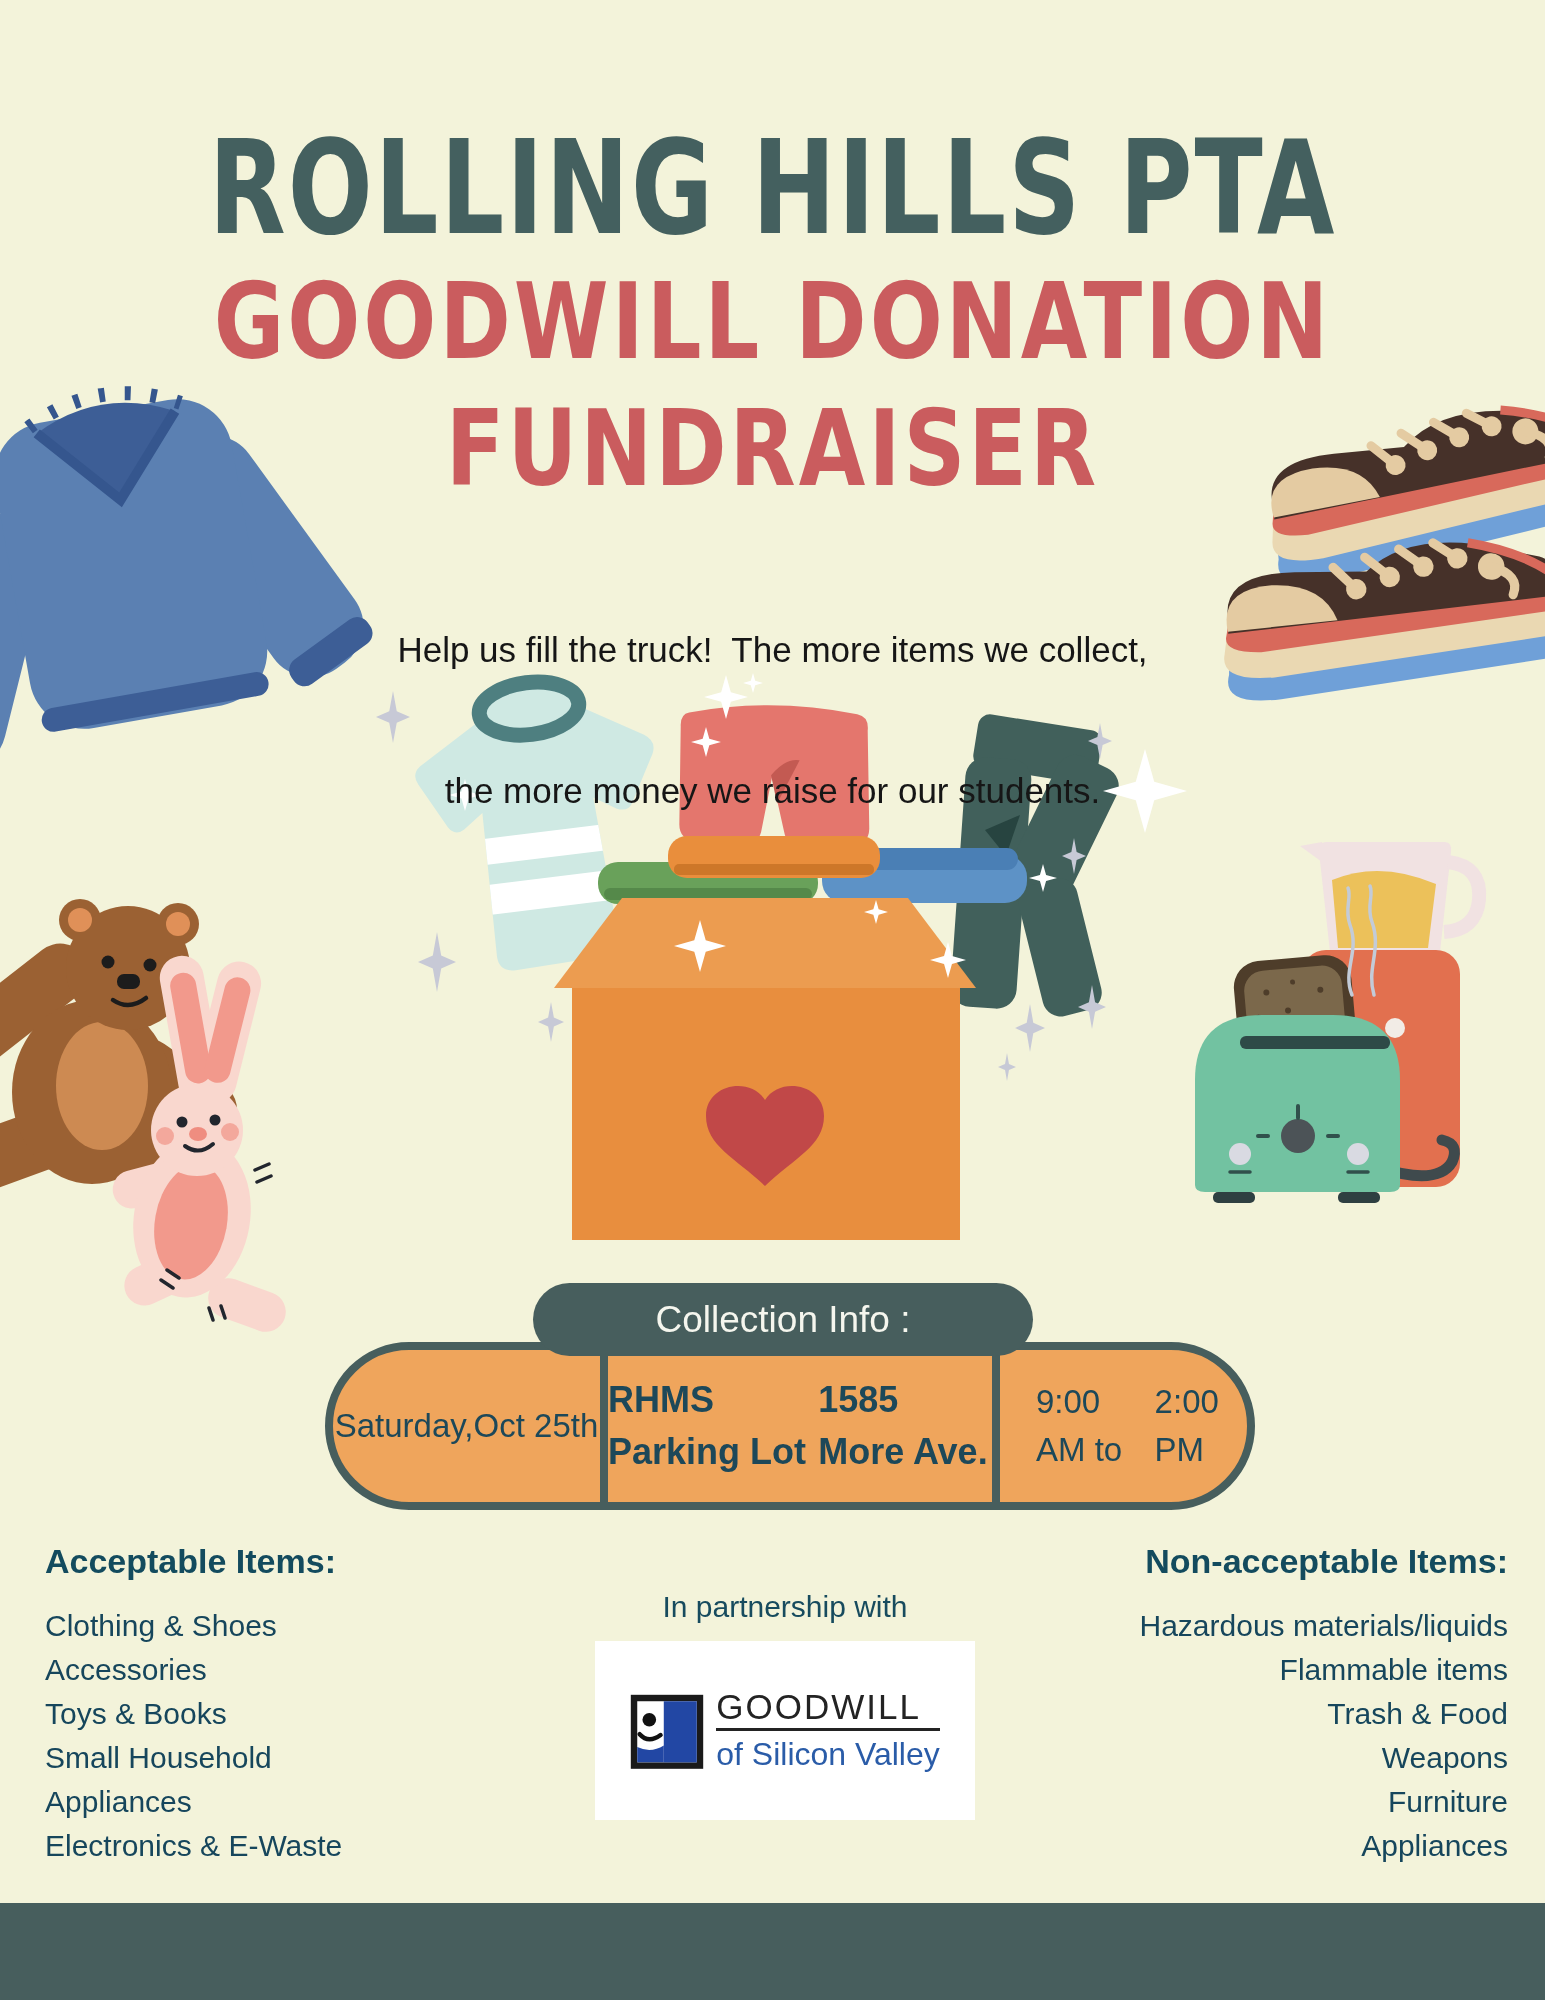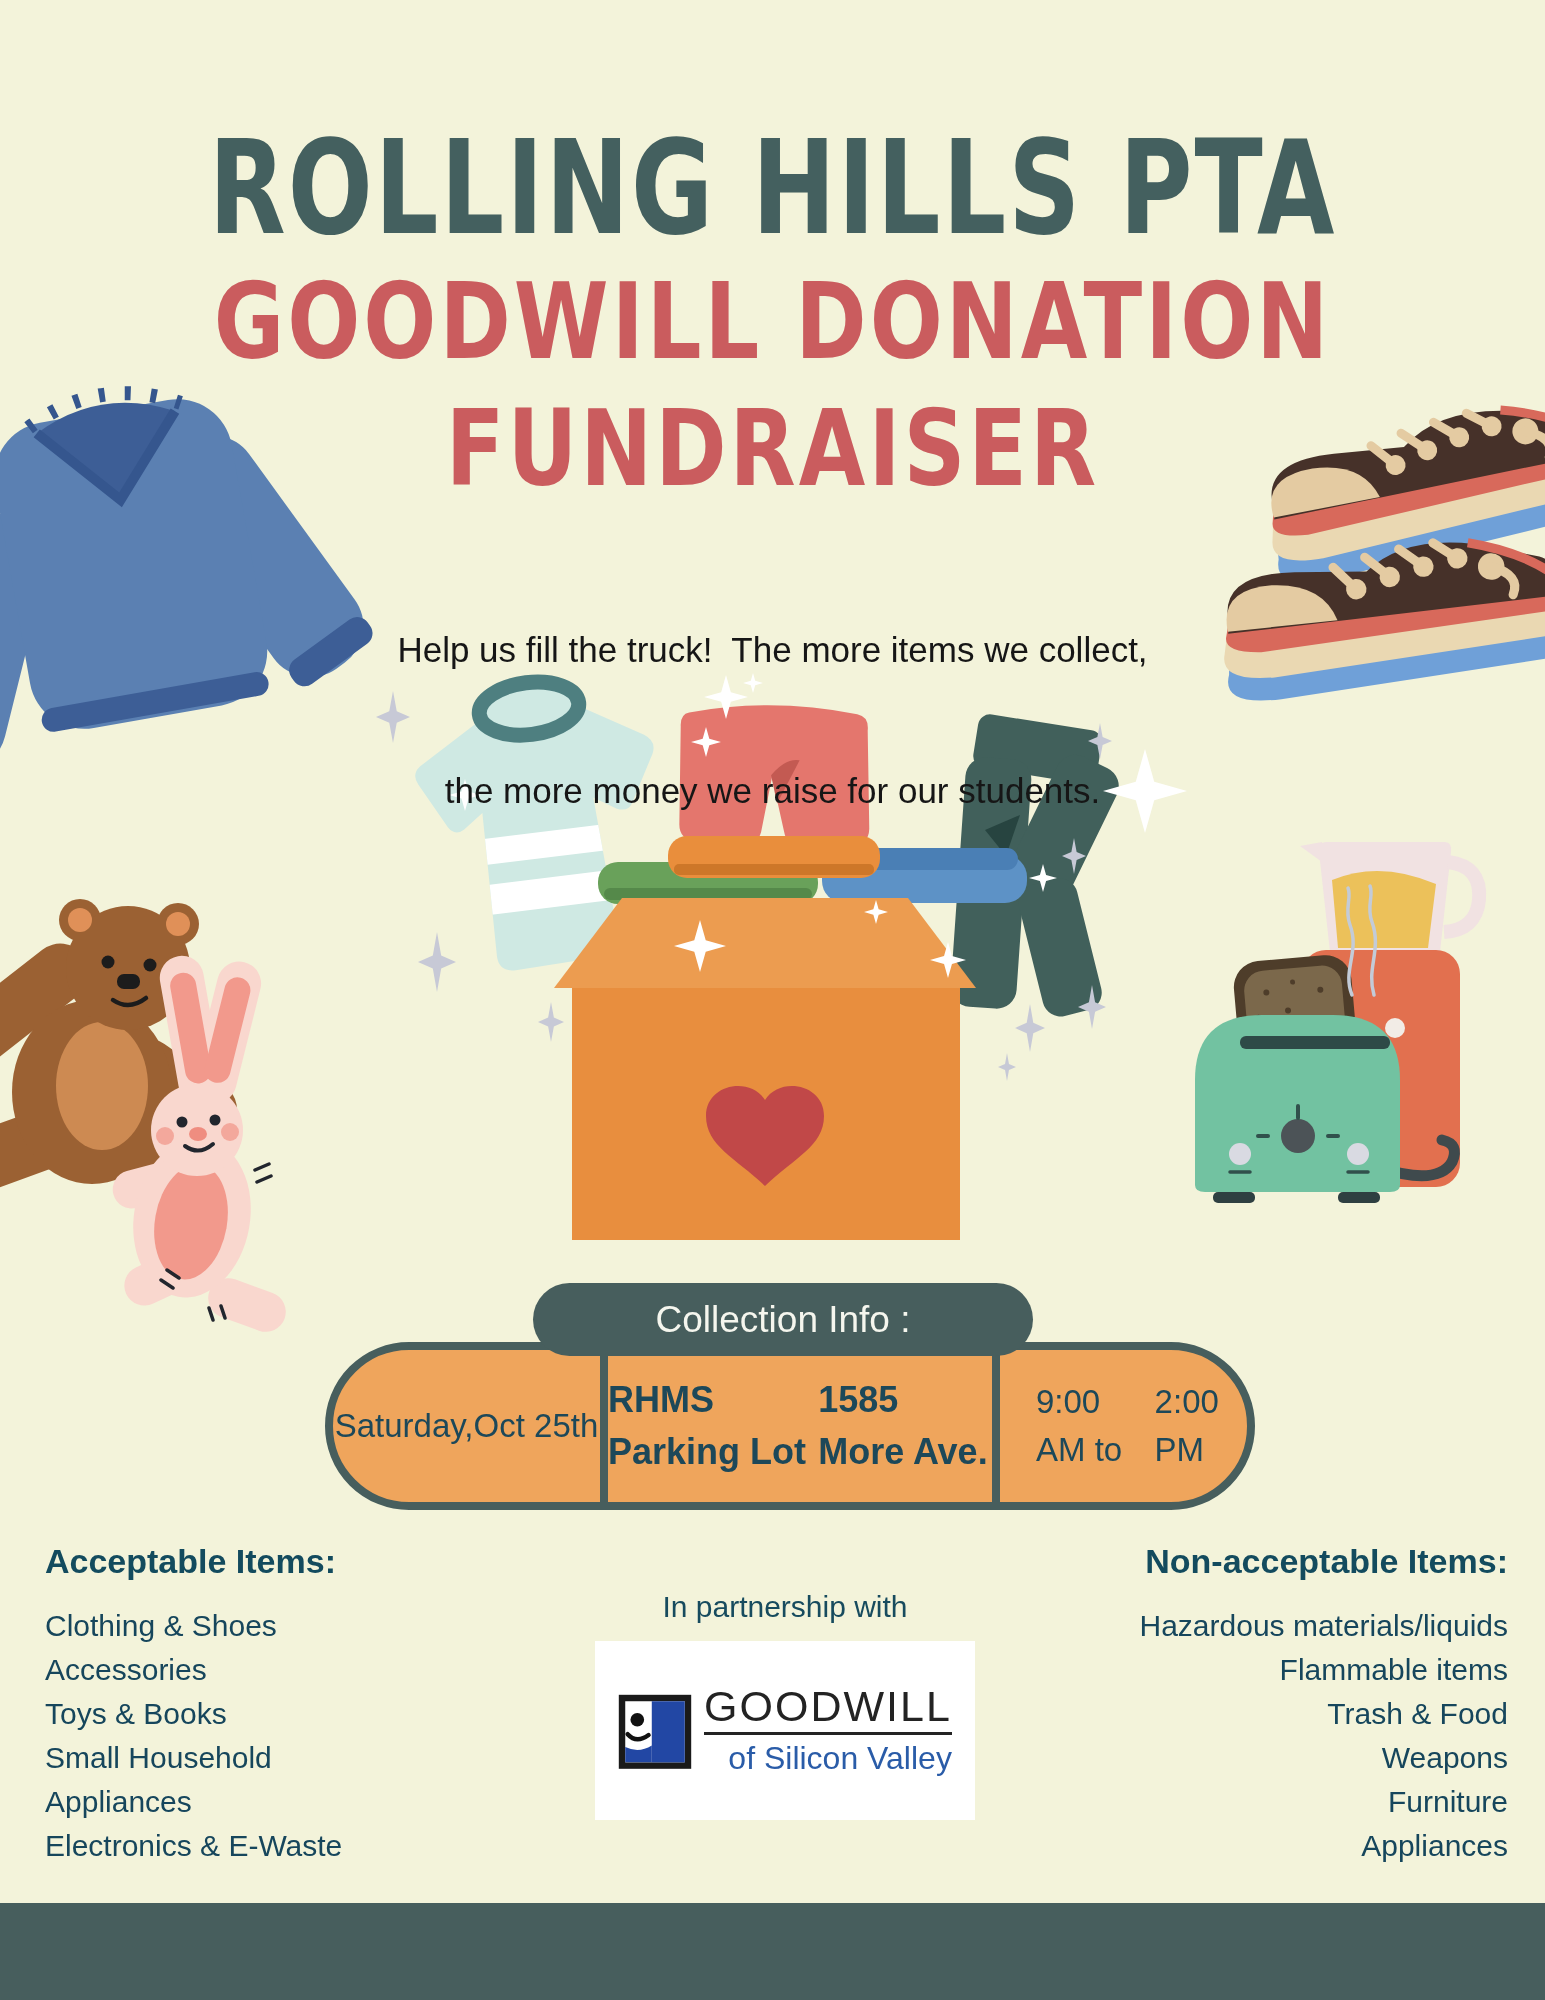--- a/index.html
+++ b/index.html
@@ -31,21 +31,21 @@
   .cell-time{flex:1;padding-left:36px;}
   
   .list{top:1544px;color:#16465c;}
   .list-h{font-weight:bold;font-size:34px;line-height:1;margin-bottom:26px;color:#134b5e;}
   .list-i{font-size:30px;line-height:44px;}
   .acceptable{left:45px;}
   .non-acceptable{right:37px;text-align:right;}
   .partner-label{left:785px;top:1590px;transform:translateX(-50%);font-size:30px;color:#174b5e;}
   .logo-box{left:595px;top:1641px;width:380px;height:179px;background:#ffffff;display:flex;
          align-items:center;justify-content:center;gap:12px;z-index:2;}
-  .logo-name{font-size:43px;letter-spacing:2px;color:#232323;border-bottom:3px solid #232323;
+  .logo-name{font-size:35px;letter-spacing:2px;color:#232323;border-bottom:3px solid #232323;
          padding-bottom:4px;line-height:1;}
   .logo-tagline{font-size:32px;color:#2a5ca8;text-align:right;margin-top:5px;}
   .footbar{left:0;top:1903px;width:100%;height:97px;background:#475e5d;z-index:2;}
 </style>
 </head>
 <body>
 
 <div class="page">
 
   <svg class="art" width="1545" height="2000" viewBox="0 0 1545 2000">

